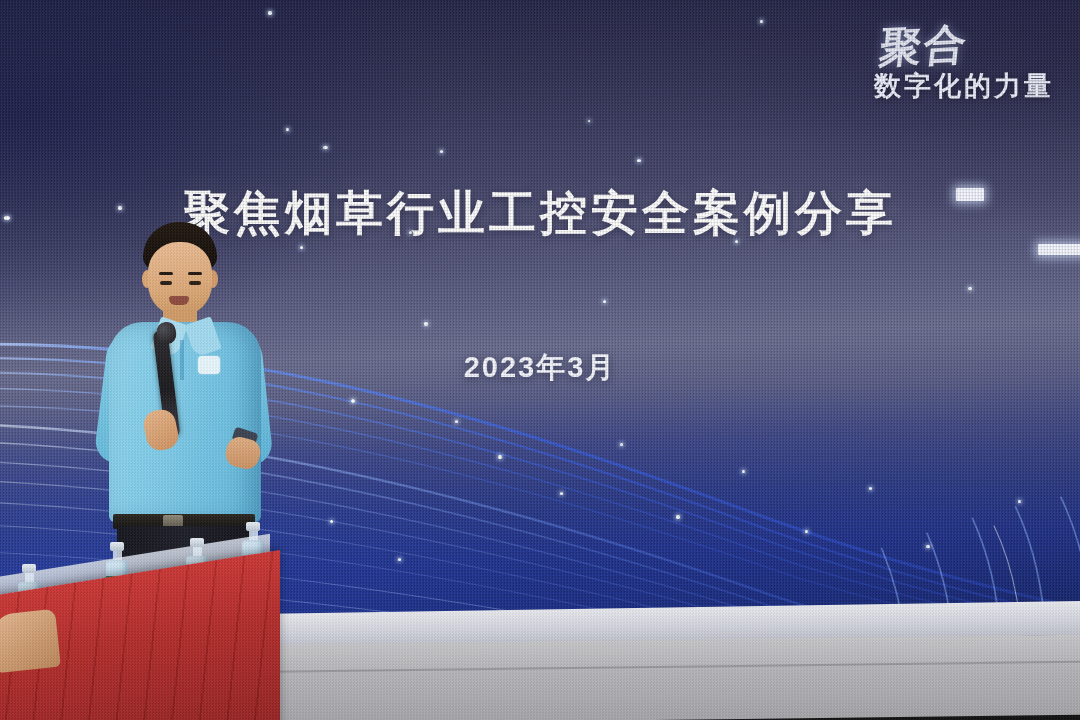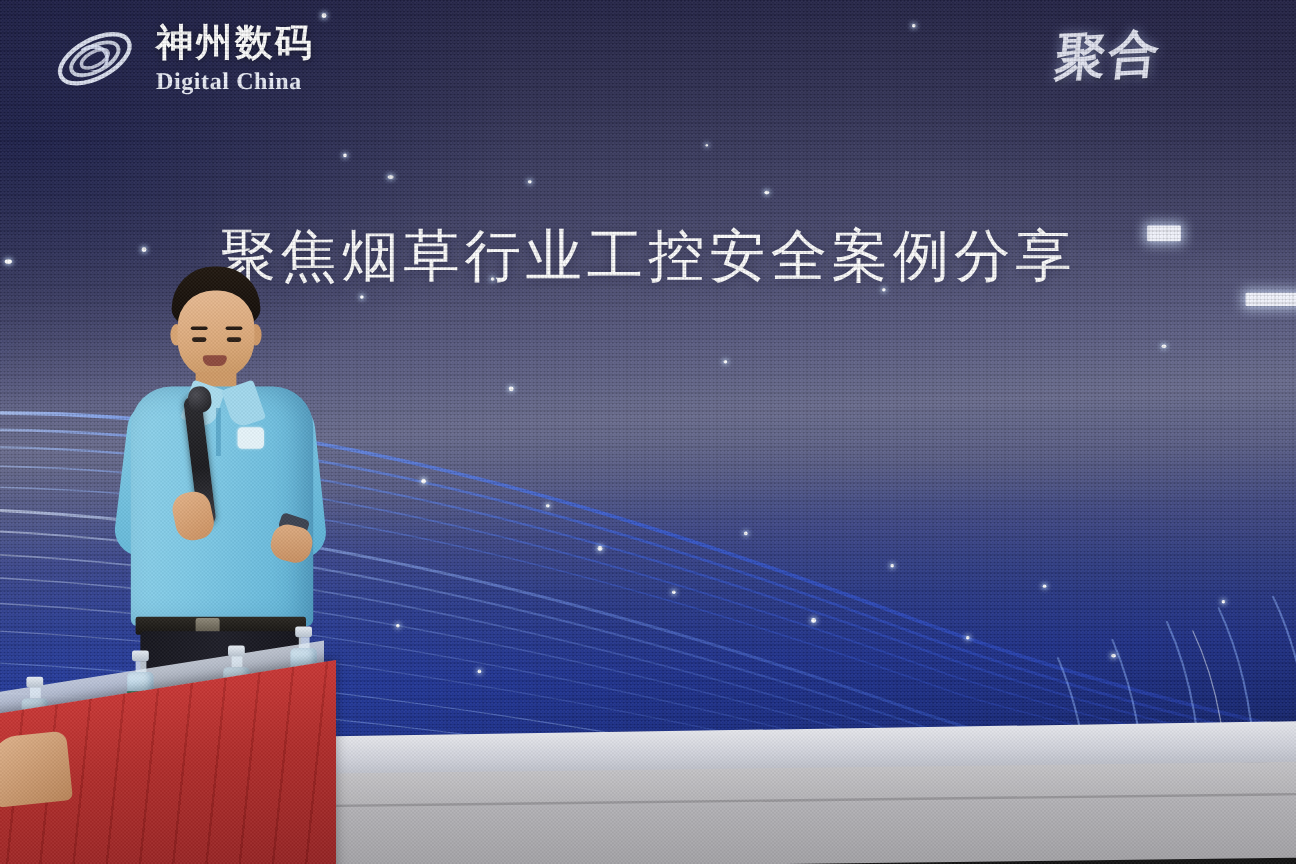--- a/index.html
+++ b/index.html
@@ -61,21 +61,21 @@
     font-family:"DejaVu Serif","Liberation Serif",serif;
     transform:skewX(-9deg) rotate(-3deg); transform-origin:right center;
     text-shadow:0 0 10px rgba(190,205,255,.55), 1px 2px 4px rgba(0,0,0,.45);
     opacity:.93; margin-right:86px;}
   .ev-sub{ font-size:27px; font-weight:600; color:#eceffb; letter-spacing:3px;
     margin-top:-4px; text-shadow:0 1px 6px rgba(0,0,0,.45); }
 
   
   .slide-title{
     position:absolute; left:0; right:0; top:182px; text-align:center;
-    font-size:47px; font-weight:400; color:#ffffff; letter-spacing:4px;
+    font-size:47px; font-weight:700; color:#ffffff; letter-spacing:4px;
     text-shadow:0 2px 10px rgba(10,10,40,.55), 0 0 22px rgba(255,255,255,.18);
   }
   .slide-date{
     position:absolute; left:0; right:0; top:348px; text-align:center;
     font-size:29px; font-weight:700; color:#f7f8ff; letter-spacing:2px;
     text-shadow:0 2px 8px rgba(10,10,40,.5);
   }
   .slide-company{
     position:absolute; left:0; right:0; top:455px; text-align:center;
     font-size:32px; font-weight:700; color:#ffffff; letter-spacing:3px;
@@ -300,40 +300,28 @@
       <span class="star" style="left:330px;top:520px;width:3px;height:3px;"></span>
       <span class="star" style="left:262px;top:565px;width:3px;height:3px;"></span>
       <span class="star" style="left:398px;top:558px;width:3px;height:3px;"></span>
       <span class="star" style="left:1018px;top:500px;width:3px;height:3px;"></span>
       <span class="star" style="left:588px;top:120px;width:2px;height:2px;"></span>
     </div>
 
     <div class="lightbar" style="left:1038px;top:244px;width:46px;height:11px;"></div>
     <div class="lightbar" style="left:956px;top:188px;width:28px;height:13px;"></div>
 
-    <div class="logo-dc">
-      <svg class="dc-mark" viewBox="0 0 100 86">
-        <g fill="none" stroke="#e9eefc" stroke-linecap="round">
-          <ellipse cx="50" cy="43" rx="44" ry="22" transform="rotate(-28 50 43)" stroke-width="5" opacity=".95"></ellipse>
-          <ellipse cx="50" cy="43" rx="30" ry="14.5" transform="rotate(-28 50 43)" stroke-width="4.5" opacity=".85"></ellipse>
-          <ellipse cx="50" cy="43" rx="17" ry="8" transform="rotate(-28 50 43)" stroke-width="4" opacity=".8"></ellipse>
-        </g>
-        <path d="M34,32 C46,22 64,27 66,40 C68,52 54,60 44,56 C56,58 64,50 62,41 C60,31 46,28 36,36 Z" fill="#dfe6fb" opacity=".9"></path>
-      </svg>
-      <div class="dc-words">
-        <div class="dc-cn">神州数码</div>
-        <div class="dc-en">Digital China</div>
-      </div>
-    </div>
 
     <div class="logo-ev">
       <div class="ev-cal">聚合</div>
+      <div class="ev-sub">数字化的力量</div>
     </div>
 
     <div class="slide-title">聚焦烟草行业工控安全案例分享</div>
+    <div class="slide-date">2023年3月</div>
   </div>
 
   <div class="speaker">
     <div class="sp-arm-l"></div>
     <div class="sp-arm-r"></div>
     <div class="sp-hair"></div>
     <div class="sp-ear-l"></div>
     <div class="sp-ear-r"></div>
     <div class="sp-face">
       <div class="sp-brow" style="left:11px;top:30px;"></div>

